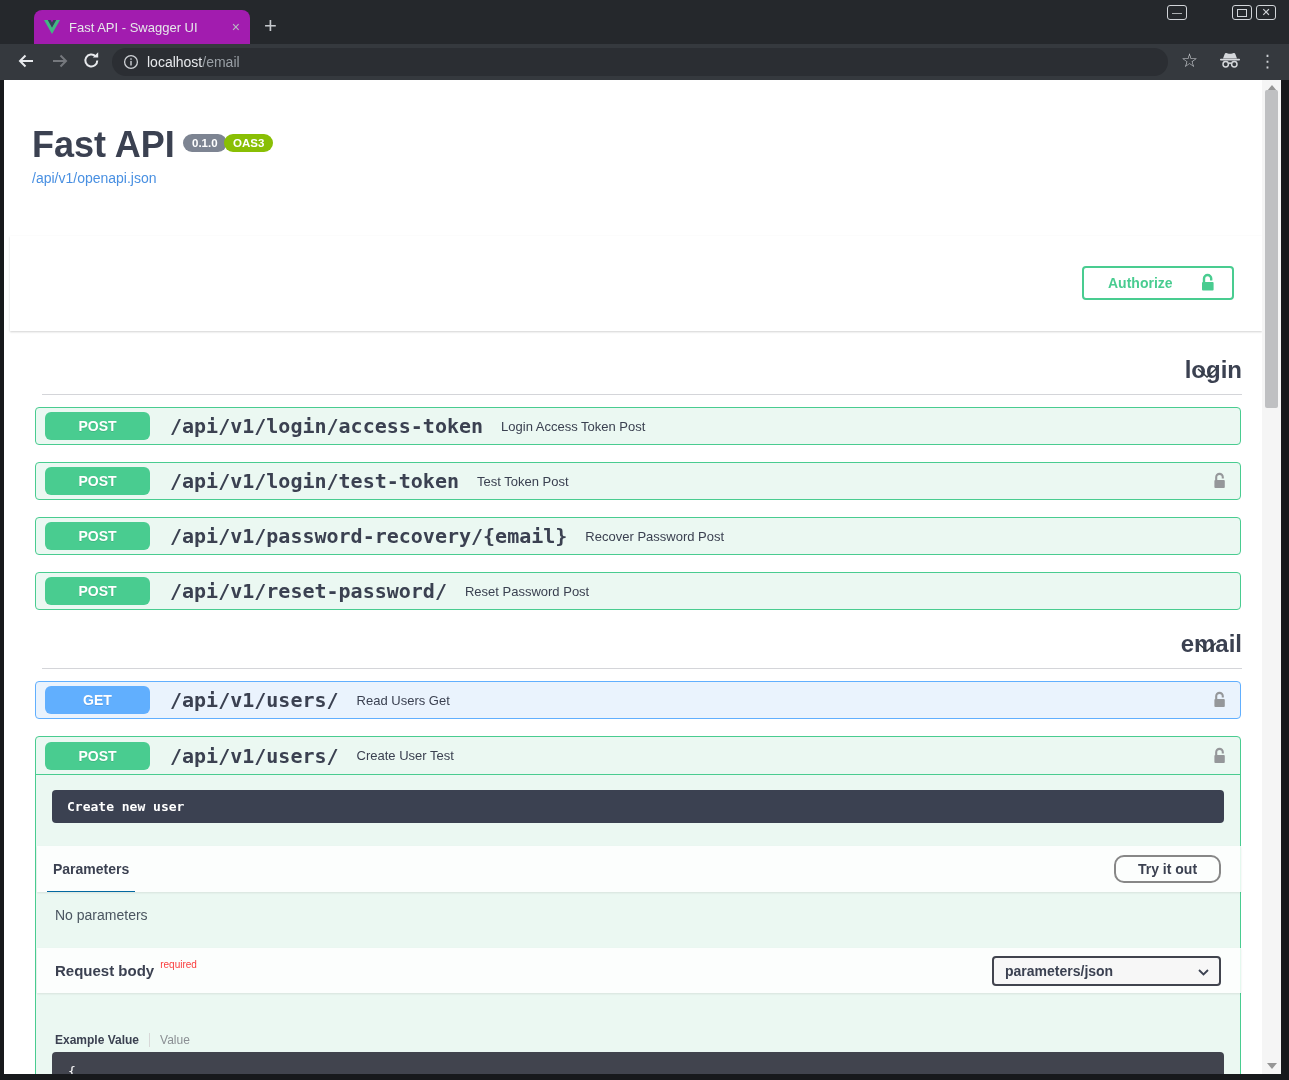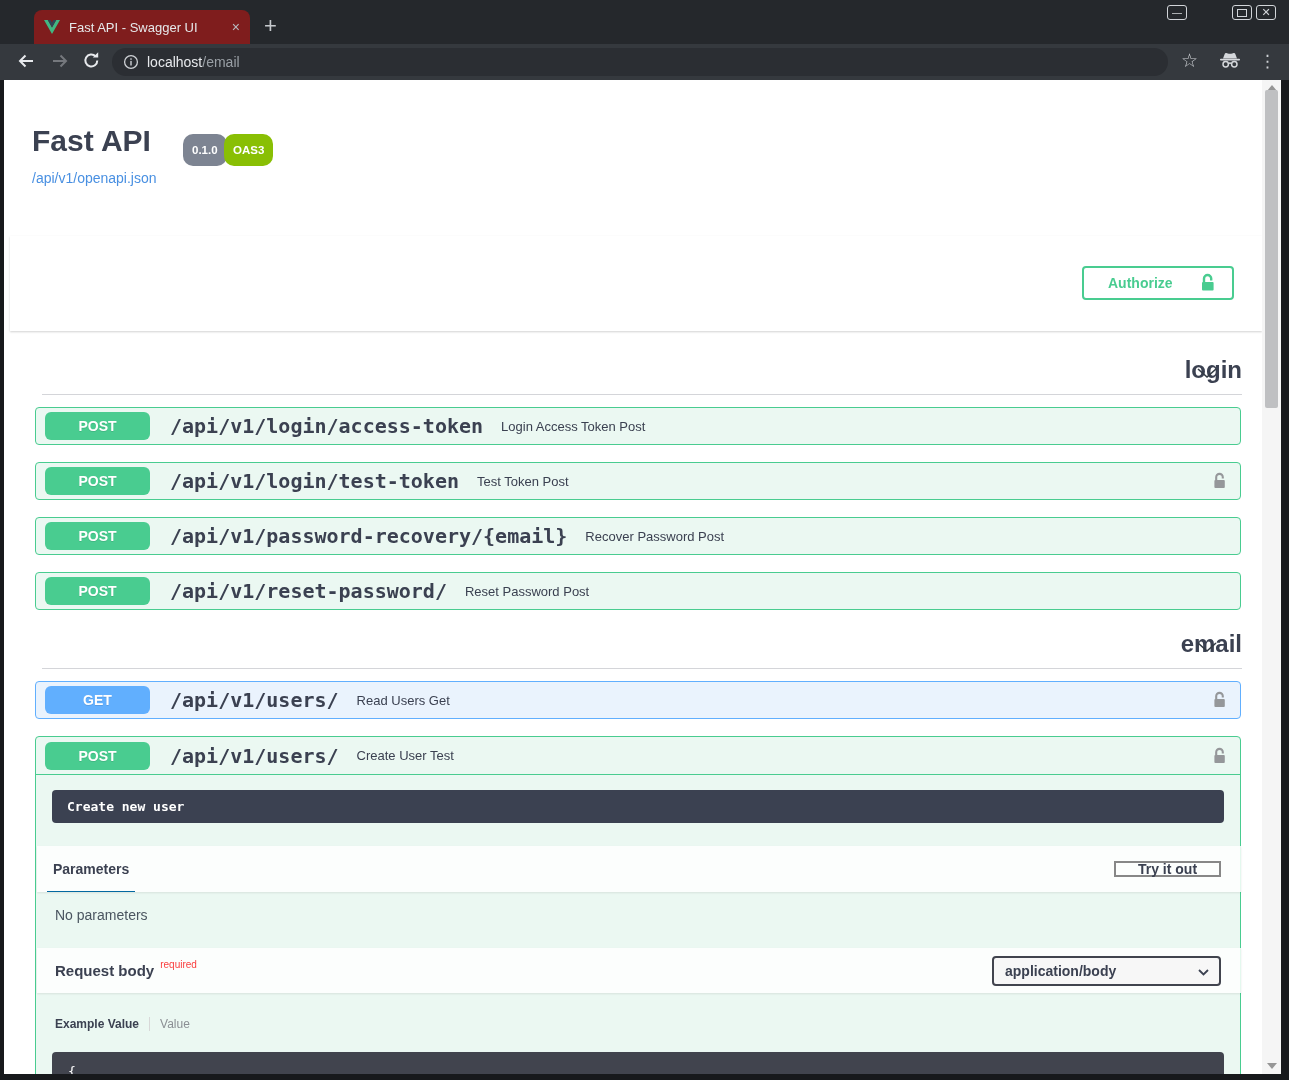--- a/index.html
+++ b/index.html
@@ -1,41 +1,41 @@
 <!DOCTYPE html>
 <html><head>
 <meta charset="utf-8">
 <style>
   html,body{margin:0;padding:0;background:#17191c;}
   .screen{position:relative;width:1289px;height:1080px;overflow:hidden;background:#17191c;
           font-family:"Liberation Sans",sans-serif;}
   
   .titlebar{position:absolute;left:0;top:0;width:1289px;height:44px;background:#25282c;}
-  .tab{position:absolute;left:34px;top:10px;width:216px;height:34px;background:#7f1d1d;
+  .tab{position:absolute;left:34px;top:10px;width:216px;height:34px;background:#a21caf;
        border-radius:8px 8px 0 0;display:flex;align-items:center;padding:0 10px;box-sizing:border-box;}
   .tab-title{color:#e6e8ea;font-size:13px;margin-left:9px;flex:1;white-space:nowrap;overflow:hidden;}
   .tab-close{color:#b9bdc2;font-size:14px;margin-left:6px;line-height:14px;}
   .newtab{position:absolute;left:264px;top:13px;color:#c6c9cd;font-size:22px;font-weight:300;}
   .winbtn{position:absolute;top:5px;width:20px;height:15px;border:1.5px solid #d2d5d9;border-radius:3px;
           color:#d2d5d9;display:flex;align-items:center;justify-content:center;font-size:10px;box-sizing:border-box;}
   .winbtn.min{right:102px;}
   .winbtn.max{right:37px;}
   .winbtn.cls{right:13px;font-size:11px;}
   .max-glyph{width:8px;height:6px;border:1.5px solid #d2d5d9;display:block;}
   .toolbar{position:absolute;left:0;top:44px;width:1289px;height:36px;background:#35393e;}
   .navic{position:absolute;top:51px;display:flex;}
   .urlbar{position:absolute;left:112px;top:48px;width:1056px;height:28px;border-radius:14px;background:#2b2e33;
           display:flex;align-items:center;font-size:14px;color:#e8eaed;}
   .urlbar .host{margin-left:8px;}
   .urlbar .path{color:#9aa0a6;}
   .tb-right{position:absolute;top:50px;color:#cdd0d4;}
   
   .page{position:absolute;left:4px;top:80px;width:1258px;height:994px;background:#ffffff;overflow:hidden;}
-  .api-title{position:absolute;left:28px;top:44px;font-size:30px;font-weight:bold;color:#3b4151;margin:0;}
-  .pill{position:absolute;top:54px;height:32px;border-radius:10px;color:#fff;font-size:11.5px;font-weight:bold;
+  .api-title{position:absolute;left:28px;top:44px;font-size:36px;font-weight:bold;color:#3b4151;margin:0;}
+  .pill{position:absolute;top:54px;height:18px;border-radius:10px;color:#fff;font-size:11.5px;font-weight:bold;
         display:flex;align-items:center;padding:0 9px;}
   .pill.version{left:179px;background:#7d8492;}
   .pill.oas{left:220px;background:#89bf04;}
   .spec-link{position:absolute;left:28px;top:90px;font-size:14px;color:#4990e2;text-decoration:none;}
   .scheme{position:absolute;left:6px;top:156px;width:1252px;height:95px;background:#fff;
           box-shadow:0 1px 2px rgba(0,0,0,.18);}
   .authorize{position:absolute;right:28px;top:30px;width:152px;height:34px;box-sizing:border-box;
              border:2px solid #49cc90;border-radius:4px;background:#fff;color:#49cc90;font-weight:bold;
              font-size:14px;display:flex;align-items:center;justify-content:space-between;padding:0 16px 0 24px;}
   .tag-head{position:absolute;left:38px;width:1200px;height:44px;border-bottom:1px solid rgba(59,65,81,.22);text-align:right;}
@@ -58,31 +58,31 @@
   .op-block .summary{height:37px;border-bottom:1px solid #49cc90;display:flex;align-items:center;}
   .op-desc{position:absolute;left:16px;top:53px;width:1172px;height:33px;box-sizing:border-box;background:#3b4151;
            border-radius:4px;color:#fff;font-family:"DejaVu Sans Mono",monospace;font-size:13px;font-weight:bold;
            line-height:33px;padding-left:15px;}
   .sect-head{position:absolute;left:1px;width:1204px;background:rgba(255,255,255,.85);
              box-shadow:0 1px 2px rgba(0,0,0,.09);display:flex;align-items:center;}
   .sect-head.params{top:109px;height:46px;}
   .sect-head.reqbody{top:211px;height:45px;}
   .params-tab{margin-left:10px;padding:0 6px;height:100%;display:flex;align-items:center;box-sizing:border-box;
               border-bottom:1px solid #0369a1;font-size:14px;font-weight:bold;color:#3b4151;}
-  .try-btn{margin-left:auto;margin-right:20px;width:107px;height:16px;box-sizing:border-box;border:2px solid #878787;
-           border-radius:0;background:transparent;color:#3b4151;font-weight:bold;font-size:14px;
+  .try-btn{margin-left:auto;margin-right:20px;width:107px;height:28px;box-sizing:border-box;border:2px solid #878787;
+           border-radius:10px;background:transparent;color:#3b4151;font-weight:bold;font-size:14px;
            display:flex;align-items:center;justify-content:center;}
   .no-params{position:absolute;left:19px;top:170px;font-size:14px;color:#4a5560;}
   .reqbody-title{margin-left:18px;font-size:15px;font-weight:bold;color:#3b4151;}
   .required{font-size:10px;color:#f93e3e;margin-left:6px;position:relative;top:-6px;}
   .media-select{margin-left:auto;margin-right:20px;position:relative;width:229px;height:30px;box-sizing:border-box;
                 border:2px solid #41444e;border-radius:4px;background:#f7f7f7;display:flex;align-items:center;}
   .media-select .val{margin-left:11px;font-size:14px;font-weight:bold;color:#3b4151;}
   .media-select svg{position:absolute;right:10px;top:11px;}
-  .model-tabs{position:absolute;left:19px;top:280px;font-size:12px;display:flex;align-items:center;}
+  .model-tabs{position:absolute;left:19px;top:296px;font-size:12px;display:flex;align-items:center;}
   .model-tabs .example{font-weight:bold;color:#3b4151;}
   .model-tabs .sep{width:1px;height:14px;background:#d8d8d8;margin:0 10px;}
   .model-tabs .schema{color:#8b8f94;}
   .codeblock{position:absolute;left:16px;top:315px;width:1172px;height:110px;box-sizing:border-box;background:#41444e;
              border-radius:4px;color:#ffffff;font-family:"DejaVu Sans Mono",monospace;font-size:13px;
              padding:12px 16px;}
   
   .sb{position:absolute;left:1262px;top:80px;width:19px;height:994px;background:#f5f5f5;}
   .sb-thumb{position:absolute;left:3px;top:10px;width:13px;height:318px;background:#bfc0c2;border-radius:2px;}
   .sb-up{position:absolute;left:4.5px;top:5px;width:0;height:0;border-left:5px solid transparent;
@@ -256,21 +256,21 @@
         <span class="params-tab">Parameters</span>
         <button class="try-btn">Try it out</button>
       </div>
 
       <div class="no-params">No parameters</div>
 
       <div class="sect-head reqbody">
         <span class="reqbody-title">Request body</span>
         <span class="required">required</span>
         <div class="media-select">
-          <span class="val">application/body</span>
+          <span class="val">parameters/json</span>
           <svg width="11" height="7" viewBox="0 0 11 7">
               <path d="M1 1 L5.5 5.5 L10 1" stroke="#3b4151" stroke-width="1.8" fill="none"></path>
             </svg>
         </div>
       </div>
 
       <div class="model-tabs">
         <span class="example">Example Value</span>
         <span class="sep"></span>
         <span class="schema">Value</span>

